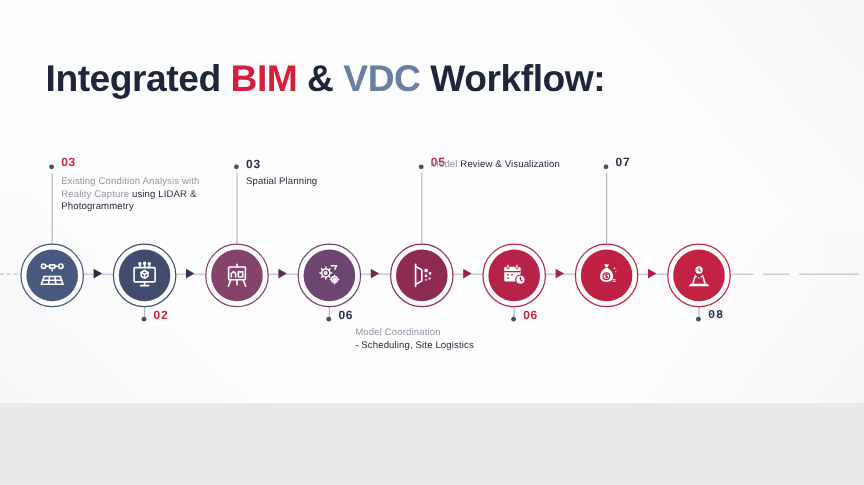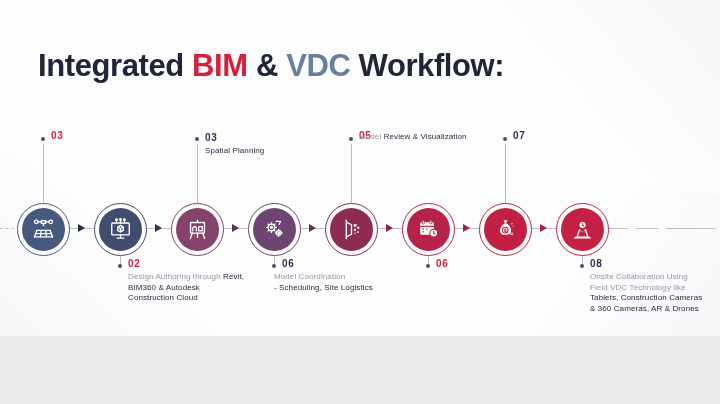--- a/index.html
+++ b/index.html
@@ -56,20 +56,21 @@
   <div class="arrow" style="left: 155px; border-left-color: rgb(60, 48, 80);"></div>
   <div class="arrow" style="left: 232px; border-left-color: rgb(91, 45, 82);"></div>
   <div class="arrow" style="left: 309px; border-left-color: rgb(115, 42, 78);"></div>
   <div class="arrow" style="left: 386px; border-left-color: rgb(143, 36, 73);"></div>
   <div class="arrow" style="left: 463px; border-left-color: rgb(165, 33, 69);"></div>
   <div class="arrow" style="left: 540px; border-left-color: rgb(182, 31, 66);"></div>
 
   <div class="conn" style="left:42.5px;top:144px;height:59px"></div>
   <div class="dot" style="left:41px;top:137px"></div>
   <div class="num" style="left: 51px; top: 130px; color: rgb(212, 32, 60);">03</div>
+  <div class="desc" style="left:51px;top:146px;width:142px"><span>Existing Condition Analysis with Reality Capture </span><span class="seg-b">using LIDAR &amp; Photogrammetry</span></div>
   <div class="circle" style="left: 16.5px; --c: #47597f;">
     <div class="disc">
       <svg class="icon" width="27" height="27" viewBox="0 0 24 24" fill="none" stroke="#fff" stroke-width="1.2" stroke-linecap="round" stroke-linejoin="round">
         <circle cx="5.6" cy="5.2" r="1.6"></circle>
           <circle cx="18.4" cy="5.2" r="1.6"></circle>
         <rect x="10" y="4.2" width="4" height="2.4" rx="0.5"></rect>
         <line x1="7.2" y1="5.2" x2="10" y2="5.2"></line>
           <line x1="14" y1="5.2" x2="16.8" y2="5.2"></line>
         <line x1="12" y1="6.6" x2="12" y2="8.6"></line>
         <line x1="6" y1="12.8" x2="18" y2="12.8"></line>
@@ -79,21 +80,20 @@
         <line x1="14" y1="12.8" x2="14.7" y2="18.6"></line>
           <line x1="18" y1="12.8" x2="20" y2="18.6"></line>
         <line x1="5.1" y1="15.6" x2="18.9" y2="15.6"></line>
       </svg>
     </div>
   </div>
 
   <div class="conn" style="left:119.5px;top:256px;height:10px"></div>
   <div class="dot" style="left:118px;top:264px"></div>
   <div class="num" style="left: 128px; top: 258px; color: rgb(212, 32, 60);">02</div>
-  <div class="desc" style="left:128px;top:272px;width:120px"><span>Design Authoring through </span><span class="seg-b">Revit, BIM360 &amp; Autodesk Construction Cloud</span></div>
   <div class="circle" style="left: 94px; --c: #414c6f;">
     <div class="disc">
       <svg class="icon" width="27" height="27" viewBox="0 0 24 24" fill="none" stroke="#fff" stroke-width="1.2" stroke-linecap="round" stroke-linejoin="round">
         <rect x="4.2" y="6.2" width="15.6" height="10.6" rx="0.8"></rect>
         <path d="M12 8.4l2.5 1.4v2.9L12 14.1l-2.5-1.4V9.8z"></path>
         <path d="M9.5 9.8l2.5 1.4 2.5-1.4M12 11.2v2.9"></path>
         <line x1="12" y1="16.8" x2="12" y2="19"></line>
           <line x1="9" y1="19.6" x2="15" y2="19.6"></line>
         <line x1="8.5" y1="6.2" x2="8.5" y2="4"></line>
           <circle cx="8.5" cy="3.4" r="0.7"></circle>
@@ -119,21 +119,21 @@
         <line x1="12" y1="15.2" x2="12" y2="19"></line>
         <path d="M7.8 13.2v-2.6l1.6-1.4 1.6 1.4v2.6"></path>
         <rect x="13" y="9.4" width="3.2" height="3.8"></rect>
       </svg>
     </div>
   </div>
 
   <div class="conn" style="left:273.5px;top:256px;height:10px"></div>
   <div class="dot" style="left:272px;top:264px"></div>
   <div class="num" style="left: 282px; top: 258px; color: rgb(44, 49, 80);">06</div>
-  <div class="desc" style="left:274px;top:272px;width:124px"><span>Model Coordination
+  <div class="desc" style="left:296px;top:272px;width:124px"><span>Model Coordination
 </span><span class="seg-b">- Scheduling, Site Logistics</span></div>
   <div class="circle" style="left: 248px; --c: #6e4571;">
     <div class="disc">
       <svg class="icon" width="27" height="27" viewBox="0 0 24 24" fill="none" stroke="#fff" stroke-width="1.1" stroke-linecap="round" stroke-linejoin="round">
         <circle cx="9.3" cy="10.2" r="3"></circle>
           <circle cx="9.3" cy="10.2" r="0.9"></circle>
         <path d="M9.3 5.8v1.4M9.3 13.2v1.4M4.9 10.2h1.4M12.3 10.2h1.4M6.2 7.1l1 1M11.4 12.3l1 1M6.2 13.3l1-1M11.4 8.1l1-1"></path>
         <circle cx="15.8" cy="15" r="2.1"></circle>
           <circle cx="15.8" cy="15" r="0.7"></circle>
         <path d="M15.8 11.9v1M15.8 17.1v1M12.7 15h1M17.9 15h1"></path>
@@ -192,22 +192,21 @@
         <text x="11.8" y="14.3" font-size="4.6" font-weight="bold" fill="var(--c)" text-anchor="middle" font-family="DejaVu Sans, sans-serif">$</text>
         <circle cx="17.8" cy="6.8" r="0.6" fill="#fff"></circle>
           <circle cx="18.8" cy="9.2" r="0.45" fill="#fff"></circle>
         <path d="M16.6 15.2h2M16.6 16.4h2" stroke="#fff" stroke-width="0.6" stroke-linecap="round"></path>
       </svg>
     </div>
   </div>
 
   <div class="conn" style="left:581.5px;top:256px;height:10px"></div>
   <div class="dot" style="left:580px;top:264px"></div>
-  <div class="num" style="left: 590px; top: 258px; color: rgb(44, 49, 80);">08</div>
-  <div class="desc" style="left:590px;top:272px;width:114px"><span>Onsite Collaboration Using Field VDC Technology like </span><span class="seg-b">Tablets, Construction Cameras &amp; 360 Cameras, AR &amp; Drones</span></div>
+  <div class="num" style="left: 590px; top: 258px; color: rgb(44, 49, 80); font-family: Liberation Mono, monospace;">08</div>
   <div class="circle" style="left: 556px; --c: #c42243;">
     <div class="disc">
       <svg class="icon" width="27" height="27" viewBox="0 0 24 24" fill="none" stroke="none">
         <path d="M5.8 18.2h12.4l1.6 1.8H4.2z" fill="#fff"></path>
         <path d="M7.6 17.6l1.7-5.4" stroke="#fff" stroke-width="1.2" stroke-linecap="round"></path>
         <path d="M16.4 17.6l-1.7-5.4" stroke="#fff" stroke-width="1.2" stroke-linecap="round"></path>
         <path d="M9.4 12.6l2.6 1.5 2.6-1.5" stroke="#fff" stroke-width="0.8" stroke-dasharray="1.2 1" fill="none"></path>
         <circle cx="12" cy="8" r="2.7" fill="#fff"></circle>
         <path d="M12 6.6v1.6l1.1 0.7" stroke="var(--c)" stroke-width="0.9" fill="none" stroke-linecap="round"></path>
       </svg>

